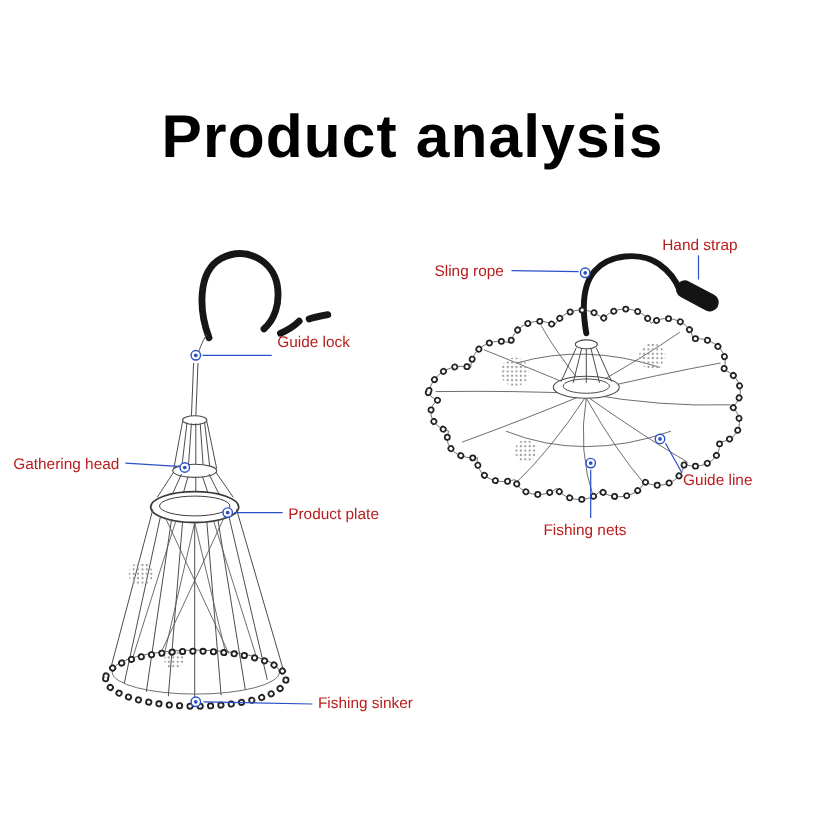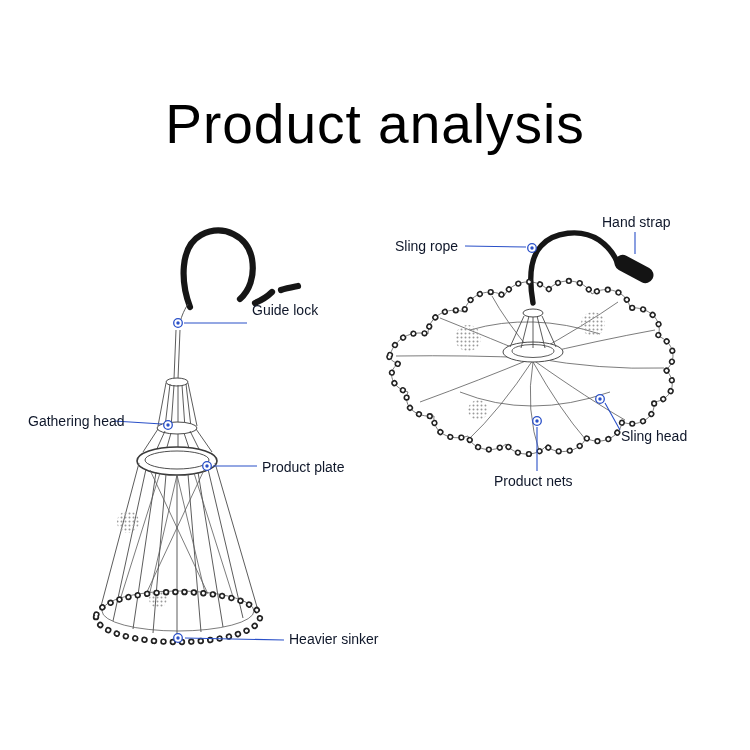--- a/index.html
+++ b/index.html
@@ -1,21 +1,21 @@
 <!DOCTYPE html>
 <html style="--accent: #2a50c8; --ink: #1a1a1a;"><head>
 <meta charset="utf-8">
 <style>
   html,body{margin:0;padding:0;background:#fff;}
   body{width:750px;height:750px;overflow:hidden;font-family:"Liberation Sans",sans-serif;}
   .stage{position:relative;width:750px;height:750px;background:#fff;}
   .title{position:absolute;top:92px;left:0;width:750px;margin:0;text-align:center;
-         font-size:55px;font-weight:400;color:#000;letter-spacing:1px;}
+         font-size:55px;font-weight:700;color:#000;letter-spacing:1px;}
   svg.canvas{position:absolute;left:0;top:0;}
-  .label{position:absolute;font-size:14px;color:#0f172a;white-space:nowrap;line-height:17px;}
+  .label{position:absolute;font-size:14px;color:#b91c1c;white-space:nowrap;line-height:17px;}
   
   .net{fill:none;stroke:#4a4a4a;stroke-width:0.9;}
   .netl{fill:none;stroke:#5a5a5a;stroke-width:0.8;}
   .part{fill:#fff;stroke:#4a4a4a;stroke-width:1;}
   .ring{fill:#fff;stroke:#3a3a3a;stroke-width:1.6;}
   .ring2{fill:none;stroke:#3a3a3a;stroke-width:0.9;}
   .rope{fill:none;stroke:#161616;stroke-width:6.2;stroke-linecap:round;}
   .rope2{fill:none;stroke:#161616;stroke-width:5.4;stroke-linecap:round;}
   .chainA{fill:none;stroke:#222;stroke-width:6.4;stroke-dasharray:0.1 9.3;stroke-linecap:round;}
   .chainB{fill:none;stroke:#fff;stroke-width:3;stroke-dasharray:0.1 9.3;stroke-linecap:round;}
@@ -147,21 +147,21 @@
       <use href="#pm" transform="translate(168,425)"></use>
       <use href="#pm" transform="translate(207,466)"></use>
       <use href="#pm" transform="translate(178,638)"></use>
       <use href="#pm" transform="translate(532,248)"></use>
       <use href="#pm" transform="translate(600,399)"></use>
       <use href="#pm" transform="translate(537,421)"></use>
     </g>
   </svg>
 
   <div class="label" style="left:252px;top:302px">Guide lock</div>
-  <div class="label" style="left:28px;top:413px">Gathering head</div>
+  <div class="label" style="left:12px;top:413px">Gathering head</div>
   <div class="label" style="left:262px;top:459px">Product plate</div>
-  <div class="label" style="left:289px;top:631px">Heavier sinker</div>
+  <div class="label" style="left:289px;top:631px">Fishing sinker</div>
   <div class="label" style="left:395px;top:238px">Sling rope</div>
   <div class="label" style="left:602px;top:214px">Hand strap</div>
-  <div class="label" style="left:621px;top:428px">Sling head</div>
-  <div class="label" style="left:494px;top:473px">Product nets</div>
+  <div class="label" style="left:621px;top:428px">Guide line</div>
+  <div class="label" style="left:494px;top:473px">Fishing nets</div>
 
 </div>
 
 </body></html>

